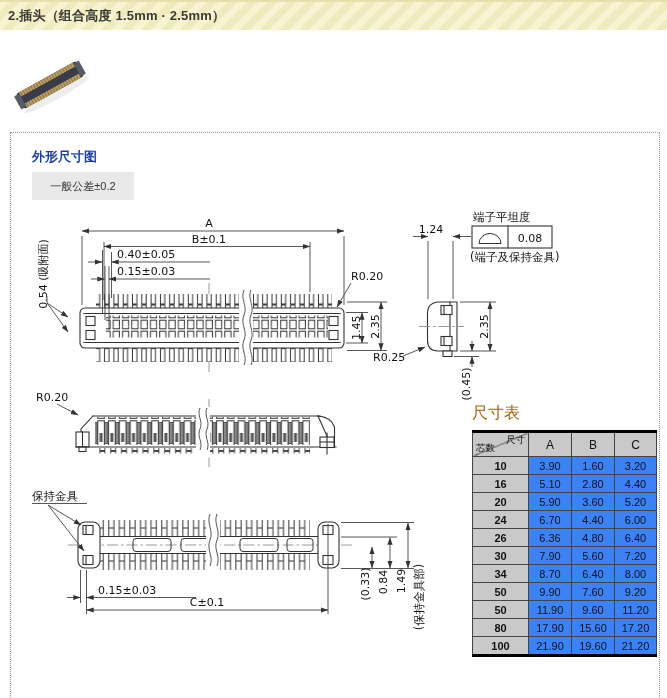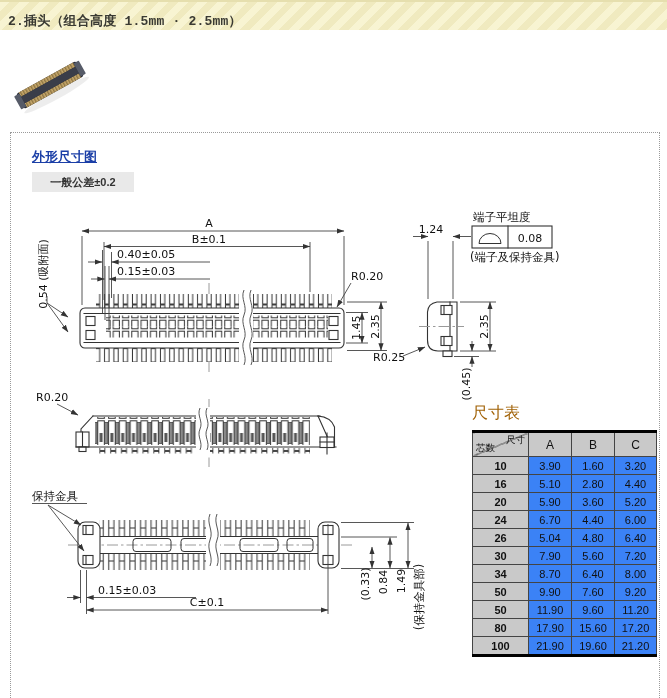--- a/index.html
+++ b/index.html
@@ -2,30 +2,30 @@
 <html><head>
 <meta charset="utf-8">
 <style>
   html,body{margin:0;padding:0;background:#fff;}
   .stage{position:relative;width:667px;height:698px;background:#fff;overflow:hidden;
          font-family:"Liberation Sans","DejaVu Sans",sans-serif;color:#222;}
 
   
   .banner{position:absolute;left:0;top:0;width:667px;height:30px;
     background:repeating-linear-gradient(135deg,#f8f4d2 0 7px,#f0eabf 7px 14px);
-    border-top:2px solid #e6dfae;box-sizing:border-box;display:flex;align-items:flex-end;font-family:Liberation Mono, monospace;}
+    border-top:2px solid #e6dfae;box-sizing:border-box;display:flex;align-items:center;}
   .banner .t{font-size:13px;font-weight:bold;color:#3a3a33;padding-left:8px;letter-spacing:0.2px;}
 
   
   .frame{position:absolute;left:10px;top:132px;width:650px;height:566px;box-sizing:border-box;
     border-left:1px dotted #9a9a9a;border-top:1px dotted #9a9a9a;border-right:1px dotted #9a9a9a;}
 
-  .sec-title{position:absolute;left:32px;top:148px;font-size:13px;font-weight:bold;color:#1b3fa7;text-decoration:underline;}
-  .tol-box{position:absolute;left:32px;top:172px;width:102px;height:20px;background:#e9e9e9;
-    display:flex;align-items:center;justify-content:center;font-size:11px;color:#333;font-weight:bold;}
+  .sec-title{position:absolute;left:32px;top:148px;font-size:13px;font-weight:bold;color:#1b3fa7;}
+  .tol-box{position:absolute;left:32px;top:172px;width:102px;height:28px;background:#e9e9e9;
+    display:flex;align-items:center;justify-content:center;font-size:11px;color:#333;}
 
   
   .draw{position:absolute;left:0;top:0;width:667px;height:698px;}
   .draw .ln{stroke:#333;stroke-width:1.1;fill:none;stroke-linecap:square;}
   .draw .fw{stroke:#333;stroke-width:1.1;fill:#fff;}
   .draw .dim{stroke:#444;stroke-width:0.9;fill:none;}
   .draw .cl{stroke:#9a9a9a;stroke-width:1;stroke-dasharray:11 3 2.5 3;fill:none;}
   .draw text{font-family:"DejaVu Sans","Liberation Sans",sans-serif;font-size:11px;fill:#111;}
   .draw .jp{font-size:11.5px;}
 
@@ -310,21 +310,21 @@
           <td>5.20</td>
         </tr>
         <tr>
           <th>24</th>
           <td>6.70</td>
           <td>4.40</td>
           <td>6.00</td>
         </tr>
         <tr>
           <th>26</th>
-          <td>5.04</td>
+          <td>6.36</td>
           <td>4.80</td>
           <td>6.40</td>
         </tr>
         <tr>
           <th>30</th>
           <td>7.90</td>
           <td>5.60</td>
           <td>7.20</td>
         </tr>
         <tr>

